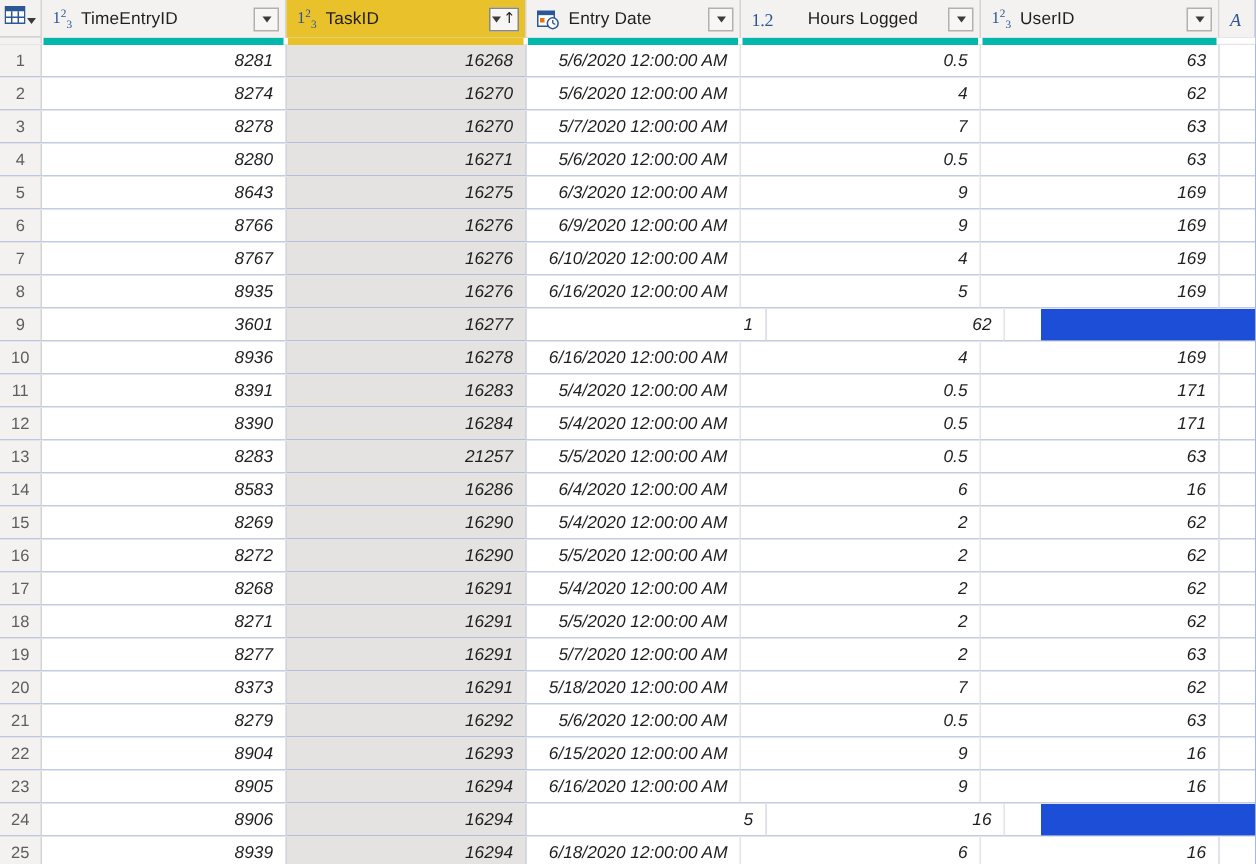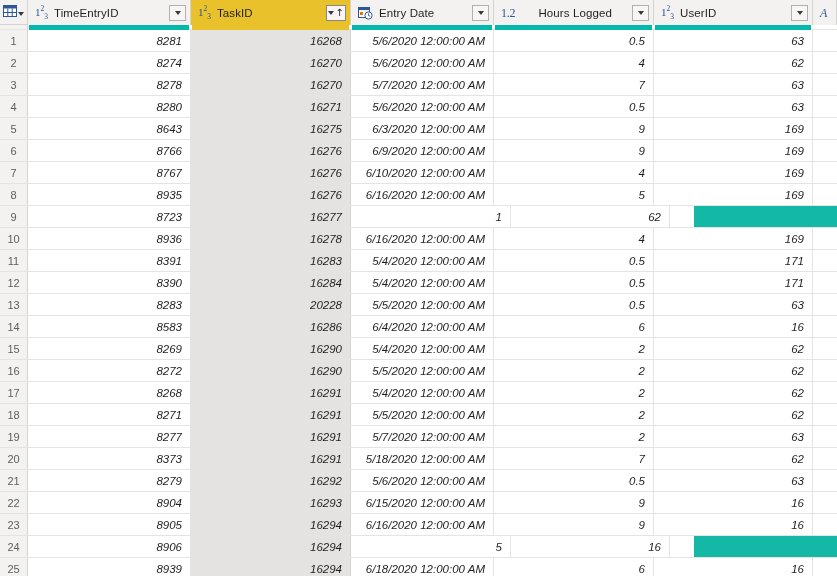--- a/index.html
+++ b/index.html
@@ -8,21 +8,21 @@
     width: 837px; height: 576px;
     overflow: hidden;
     background: #ffffff;
     font-family: "Liberation Sans", sans-serif;
   }
 
   #grid {
     position: relative;
     width: 837px;
     height: 576px;
-    background: #14b8a6;
+    background: #1d4ed8;
     display: flex;
     flex-direction: column;
     overflow: hidden;
   }
 
   
   .header-row {
     display: flex;
     height: 25px;
     min-height: 25px;
@@ -375,21 +375,21 @@
         <div class="rownum">8</div>
         <div class="cell c0">8935</div>
         <div class="cell c1 selected">16276</div>
         <div class="cell c2">6/16/2020 12:00:00 AM</div>
         <div class="cell c3">5</div>
         <div class="cell c4">169</div>
         <div class="cell c5"></div>
       </div>
       <div class="row">
         <div class="rownum">9</div>
-        <div class="cell c0">8723</div>
+        <div class="cell c0">3601</div>
         <div class="cell c1 selected">16277</div>
         <div class="cell c3">1</div>
         <div class="cell c4">62</div>
         <div class="cell c5"></div>
       </div>
       <div class="row">
         <div class="rownum">10</div>
         <div class="cell c0">8936</div>
         <div class="cell c1 selected">16278</div>
         <div class="cell c2">6/16/2020 12:00:00 AM</div>
@@ -411,21 +411,21 @@
         <div class="cell c0">8390</div>
         <div class="cell c1 selected">16284</div>
         <div class="cell c2">5/4/2020 12:00:00 AM</div>
         <div class="cell c3">0.5</div>
         <div class="cell c4">171</div>
         <div class="cell c5"></div>
       </div>
       <div class="row">
         <div class="rownum">13</div>
         <div class="cell c0">8283</div>
-        <div class="cell c1 selected">20228</div>
+        <div class="cell c1 selected">21257</div>
         <div class="cell c2">5/5/2020 12:00:00 AM</div>
         <div class="cell c3">0.5</div>
         <div class="cell c4">63</div>
         <div class="cell c5"></div>
       </div>
       <div class="row">
         <div class="rownum">14</div>
         <div class="cell c0">8583</div>
         <div class="cell c1 selected">16286</div>
         <div class="cell c2">6/4/2020 12:00:00 AM</div>

